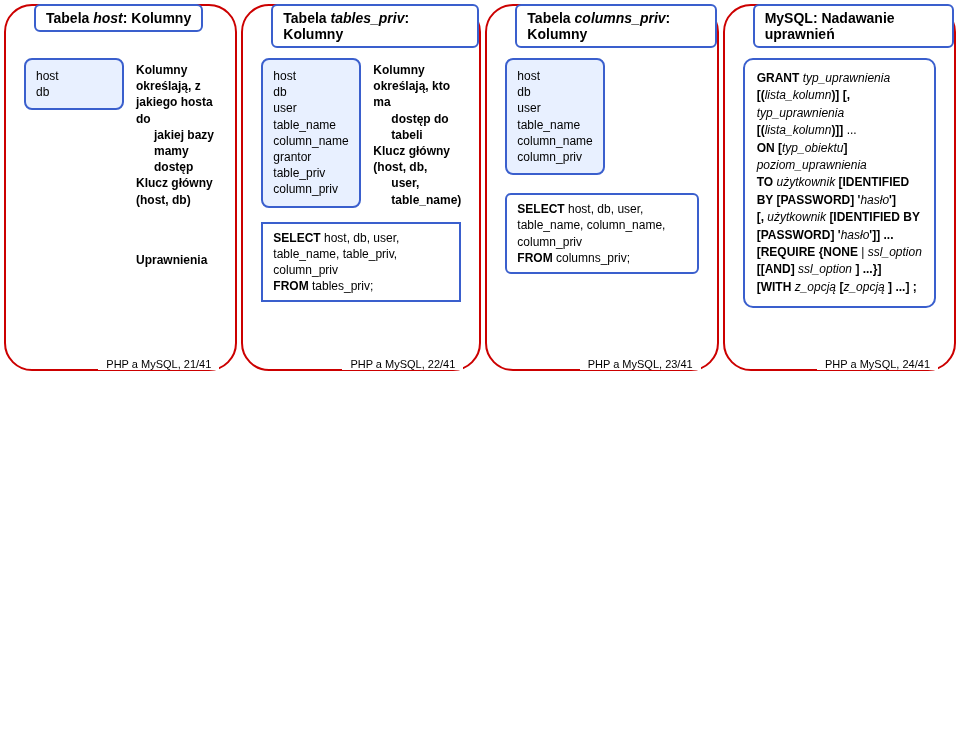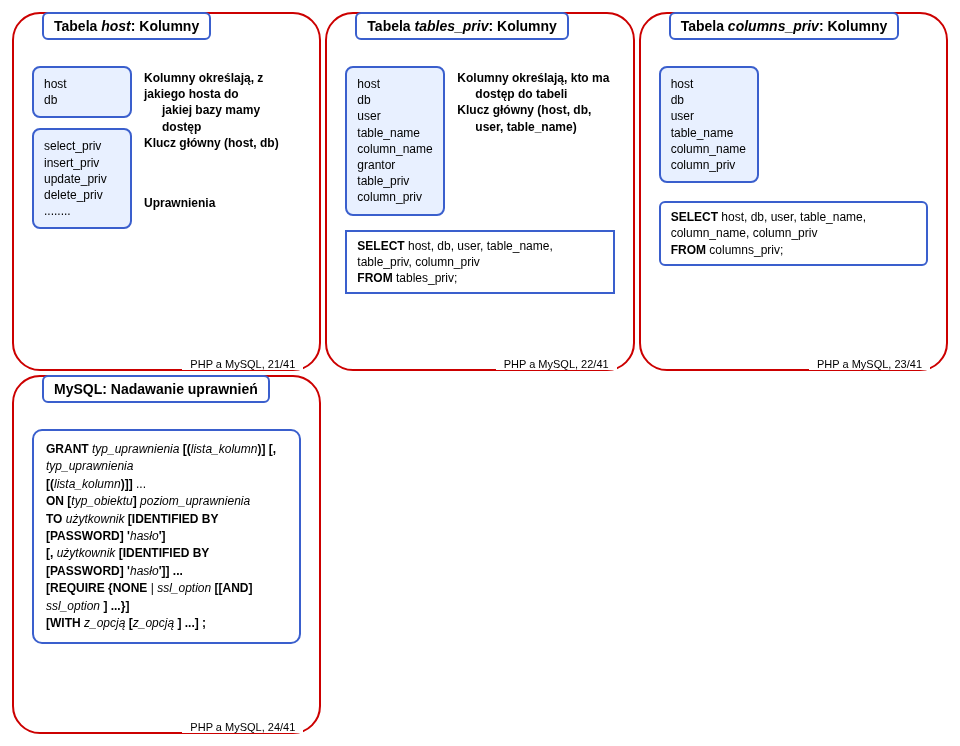--- a/index.html
+++ b/index.html
@@ -8,24 +8,24 @@
     padding: 0;
     background: #fff;
     font-family: Arial, Helvetica, sans-serif;
     font-size: 12px;
     color: #000;
   }
   .page {
     width: 960px;
     height: 746px;
     display: grid;
-    grid-template-columns: 1fr 1fr 1fr;
+    grid-template-columns: 1fr 1fr 1fr 1fr;
     grid-template-rows: 1fr 1fr;
     gap: 4px;
-    padding: 12px;
+    padding: 4px;
   }
   .slide {
     border: 2.5px solid #c00;
     border-radius: 28px;
     position: relative;
     padding: 18px 18px 28px 18px;
   }
   .title-box {
     position: absolute;
     top: -2px;
@@ -103,27 +103,20 @@
 
   <div class="slide">
     <div class="title-box">
       <span>Tabela </span><i>host</i><span>: Kolumny</span>
     </div>
     <div class="row">
       <div style="display:flex;flex-direction:column;gap:10px;">
         <div class="box narrow">
           <div>host</div>
           <div>db</div>
-        </div>
-        <div class="box narrow">
-          <div>select_priv</div>
-          <div>insert_priv</div>
-          <div>update_priv</div>
-          <div>delete_priv</div>
-          <div>........</div>
         </div>
       </div>
       <div class="desc">
         <div><b>Kolumny określają, z jakiego hosta do</b></div>
         <div class="indent"><b>jakiej bazy mamy dostęp</b></div>
         <div><b>Klucz główny (host, db)</b></div>
         <div style="height:44px;"></div>
         <div><b>Uprawnienia</b></div>
       </div>
     </div>

